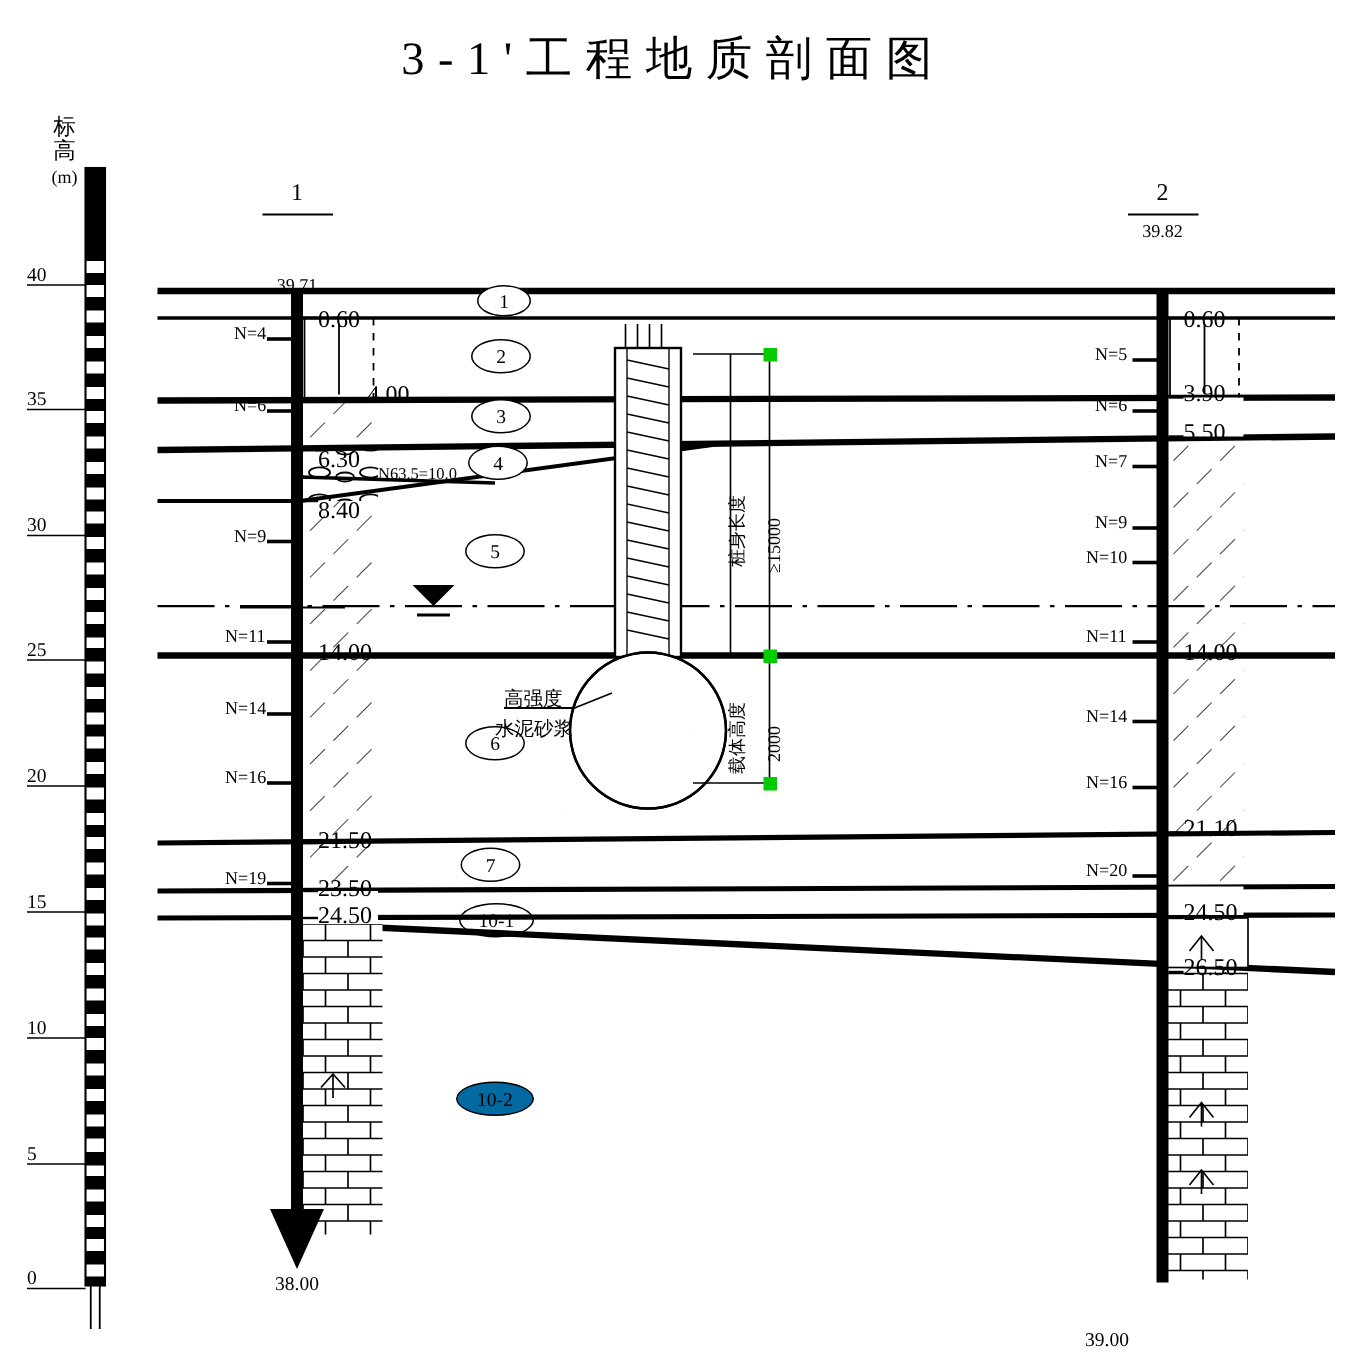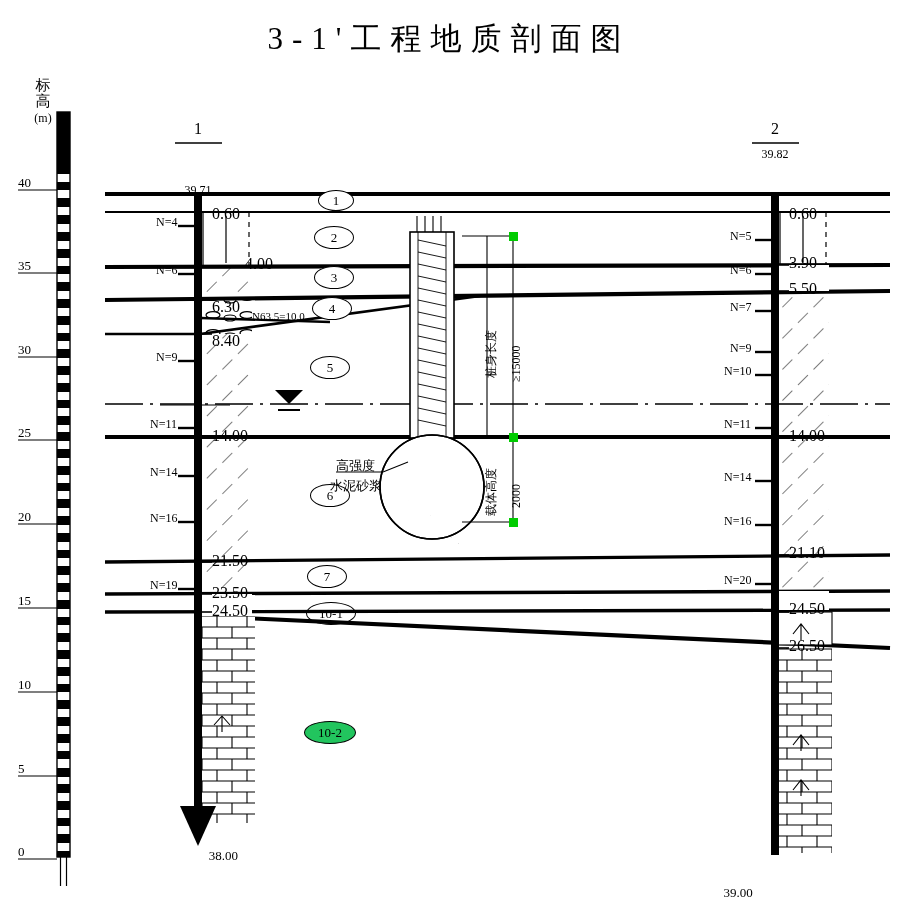--- a/index.html
+++ b/index.html
@@ -311,21 +311,21 @@
   <div class="abs tick" style="left:18px;top:342px;">30</div>
   <div class="abs tick" style="left:18px;top:425px;">25</div>
   <div class="abs tick" style="left:18px;top:509px;">20</div>
   <div class="abs tick" style="left:18px;top:593px;">15</div>
   <div class="abs tick" style="left:18px;top:677px;">10</div>
   <div class="abs tick" style="left:18px;top:761px;">5</div>
   <div class="abs tick" style="left:18px;top:844px;">0</div>
 
   <div class="abs bhnum" style="left:168px;top:120px;">1</div>
   <div class="abs bhelev" style="left:168px;top:147px;margin-top:36px;">39.71</div>
-  <div class="abs btm" style="left:158px;top:848px;text-align:right;">38.00</div>
+  <div class="abs btm" style="left:158px;top:848px;">38.00</div>
 
   <div class="abs nval" style="left:156px;top:215px;">N=4</div>
   <div class="abs nval" style="left:156px;top:263px;">N=6</div>
   <div class="abs nval" style="left:156px;top:350px;">N=9</div>
   <div class="abs nval" style="left:150px;top:417px;">N=11</div>
   <div class="abs nval" style="left:150px;top:465px;">N=14</div>
   <div class="abs nval" style="left:150px;top:511px;">N=16</div>
   <div class="abs nval" style="left:150px;top:578px;">N=19</div>
 
   <div class="abs dep" style="left:212px;top:205px;">0.60</div>
@@ -362,21 +362,21 @@
   <div class="abs dep" style="left:789px;top:637px;">26.50</div>
 
   <div class="abs lay" style="left:318px;top:190px;width:34px;height:19px;border:1.2px solid #000;border-radius:50%;line-height:19px;background:#fff;">1</div>
   <div class="abs lay" style="left:314px;top:226px;width:38px;height:21px;border:1.2px solid #000;border-radius:50%;line-height:21px;background:#fff;">2</div>
   <div class="abs lay" style="left:314px;top:266px;width:38px;height:21px;border:1.2px solid #000;border-radius:50%;line-height:21px;background:#fff;">3</div>
   <div class="abs lay" style="left:312px;top:297px;width:38px;height:21px;border:1.2px solid #000;border-radius:50%;line-height:21px;background:#fff;">4</div>
   <div class="abs lay" style="left:310px;top:356px;width:38px;height:21px;border:1.2px solid #000;border-radius:50%;line-height:21px;background:#fff;">5</div>
   <div class="abs lay" style="left:310px;top:484px;width:38px;height:21px;border:1.2px solid #000;border-radius:50%;line-height:21px;background:#fff;">6</div>
   <div class="abs lay" style="left:307px;top:565px;width:38px;height:21px;border:1.2px solid #000;border-radius:50%;line-height:21px;background:#fff;">7</div>
   <div class="abs lay" style="left:306px;top:602px;width:48px;height:21px;border:1.2px solid #000;border-radius:50%;line-height:21px;background:transparent;">10-1</div>
-  <div class="abs lay" style="left:304px;top:721px;width:50px;height:21px;border:1.2px solid #000;border-radius:50%;line-height:21px;background:#22c55e;">10-2</div>
+  <div class="abs lay" style="left:304px;top:721px;width:50px;height:21px;border:1.2px solid #000;border-radius:50%;line-height:21px;background:#0369a1;">10-2</div>
 
   <div class="abs mortar" style="left:336px;top:458px;">高强度</div>
   <div class="abs mortar" style="left:330px;top:478px;">水泥砂浆</div>
 
   <div class="abs vtxt" style="left:483px;top:378px;">桩身长度</div>
   <div class="abs vtxt" style="left:509px;top:382px;">≥15000</div>
   <div class="abs vtxt" style="left:483px;top:516px;">载体高度</div>
   <div class="abs vtxt" style="left:509px;top:508px;">2000</div>
 
 </div>

